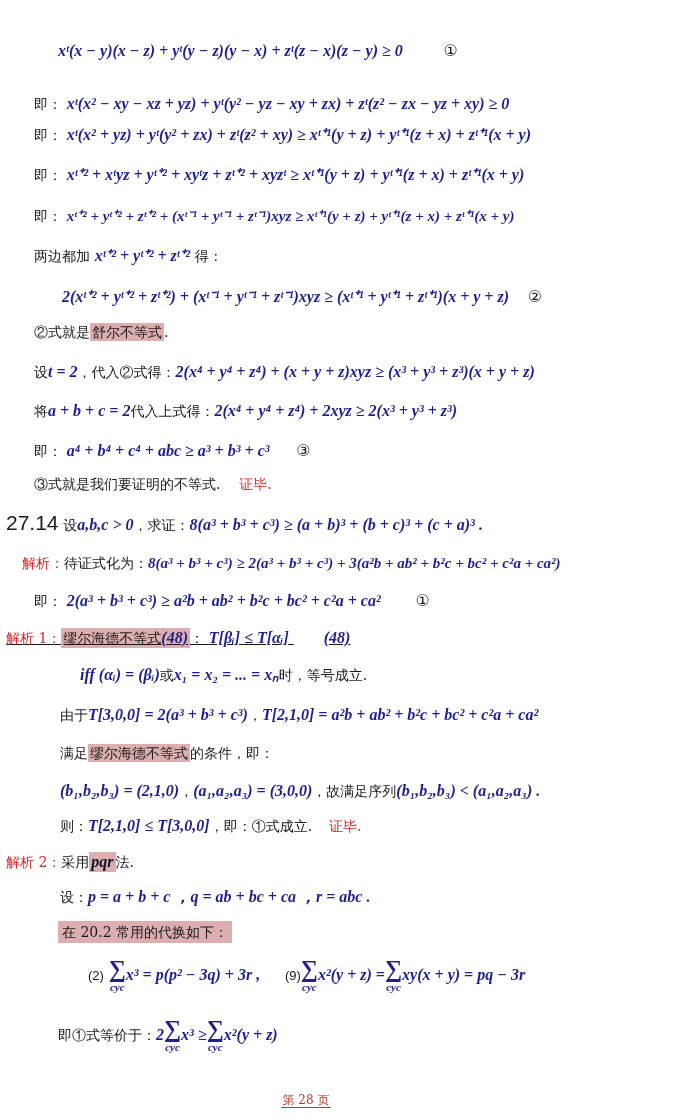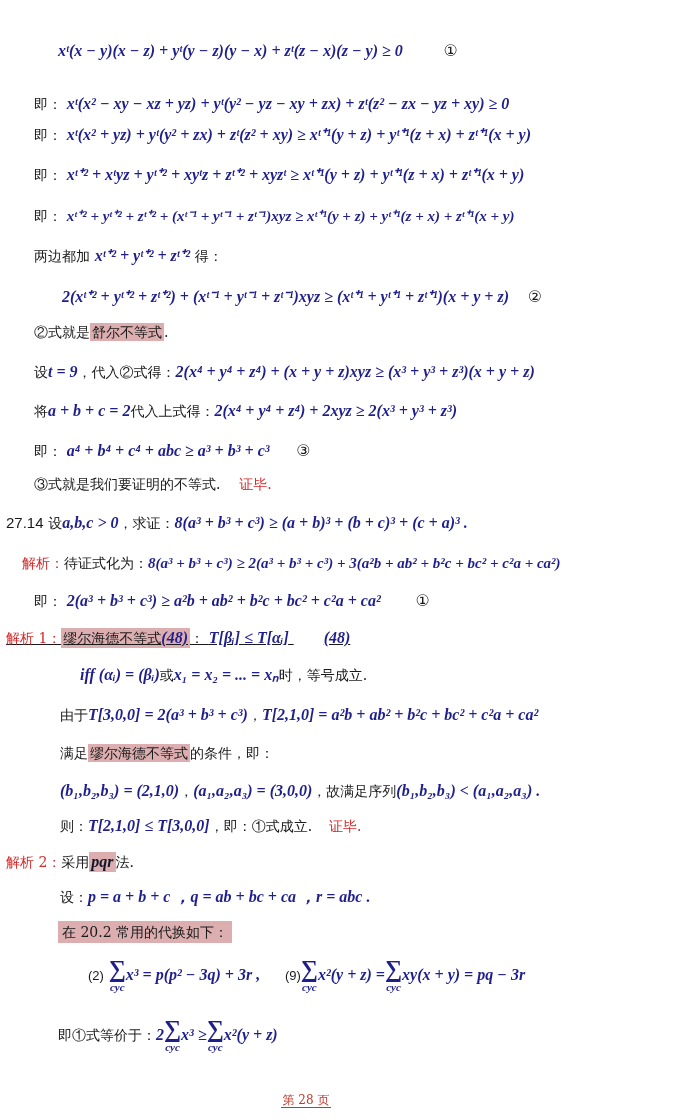--- a/index.html
+++ b/index.html
@@ -7,21 +7,21 @@
          font-family: "DejaVu Serif", serif; color: #1a1a1a; }
   .line { position: absolute; white-space: nowrap; font-size: 15px; line-height: 22px; }
   .math { font-family: "Liberation Serif", serif; font-style: italic; font-weight: bold;
           color: #1f1f8c; font-size: 16px; }
   .cn { font-family: "DejaVu Serif", serif; font-size: 14px; color: #1a1a1a; }
   .red { color: #d22a2a; }
   .hl { background: #dcaeb0; padding: 1px 2px; }
   .mark { font-family: "DejaVu Sans", sans-serif; font-style: normal; font-weight: normal;
           color: #1a1a1a; font-size: 16px; }
   .num { font-family: "Liberation Sans", sans-serif; font-style: normal; font-weight: normal;
-         color: #1a1a1a; font-size: 15px; }
+         color: #1a1a1a; font-size: 21px; }
   .footer { position: absolute; left: 0; width: 612px; top: 1092px; text-align: center;
             font-size: 12px; color: #c0392b; }
   .footer span { border-bottom: 1px solid #c0392b; padding: 0 2px; }
   .sumblock { display: inline-block; vertical-align: middle; text-align: center; line-height: 14px; }
   .sumblock .sig { font-size: 24px; font-style: normal; display: block; line-height: 22px; }
   .sumblock .sub { font-size: 11px; display: block; }
 </style>
 </head>
 <body>
 
@@ -59,21 +59,21 @@
 <div class="line" style="left:62px; top:286px;">
   <span class="math">2(xᵗ⁺² + yᵗ⁺² + zᵗ⁺²) + (xᵗ⁻¹ + yᵗ⁻¹ + zᵗ⁻¹)xyz ≥ (xᵗ⁺¹ + yᵗ⁺¹ + zᵗ⁺¹)(x + y + z)</span>
   <span class="mark" style="margin-left:14px;">②</span>
 </div>
 
 <div class="line" style="left:34px; top:321px;">
   <span class="cn">②式就是</span><span class="cn hl">舒尔不等式</span><span class="cn">.</span>
 </div>
 
 <div class="line" style="left:34px; top:361px;">
-  <span class="cn">设</span><span class="math">t = 9</span><span class="cn">，代入②式得：</span><span class="math">2(x⁴ + y⁴ + z⁴) + (x + y + z)xyz ≥ (x³ + y³ + z³)(x + y + z)</span>
+  <span class="cn">设</span><span class="math">t = 2</span><span class="cn">，代入②式得：</span><span class="math">2(x⁴ + y⁴ + z⁴) + (x + y + z)xyz ≥ (x³ + y³ + z³)(x + y + z)</span>
 </div>
 
 <div class="line" style="left:34px; top:400px;">
   <span class="cn">将</span><span class="math">a + b + c = 2</span><span class="cn">代入上式得：</span><span class="math">2(x⁴ + y⁴ + z⁴) + 2xyz ≥ 2(x³ + y³ + z³)</span>
 </div>
 
 <div class="line" style="left:34px; top:440px;">
   <span class="cn">即：</span>
   <span class="math">a⁴ + b⁴ + c⁴ + abc ≥ a³ + b³ + c³</span>
   <span class="mark" style="margin-left:22px;">③</span>

